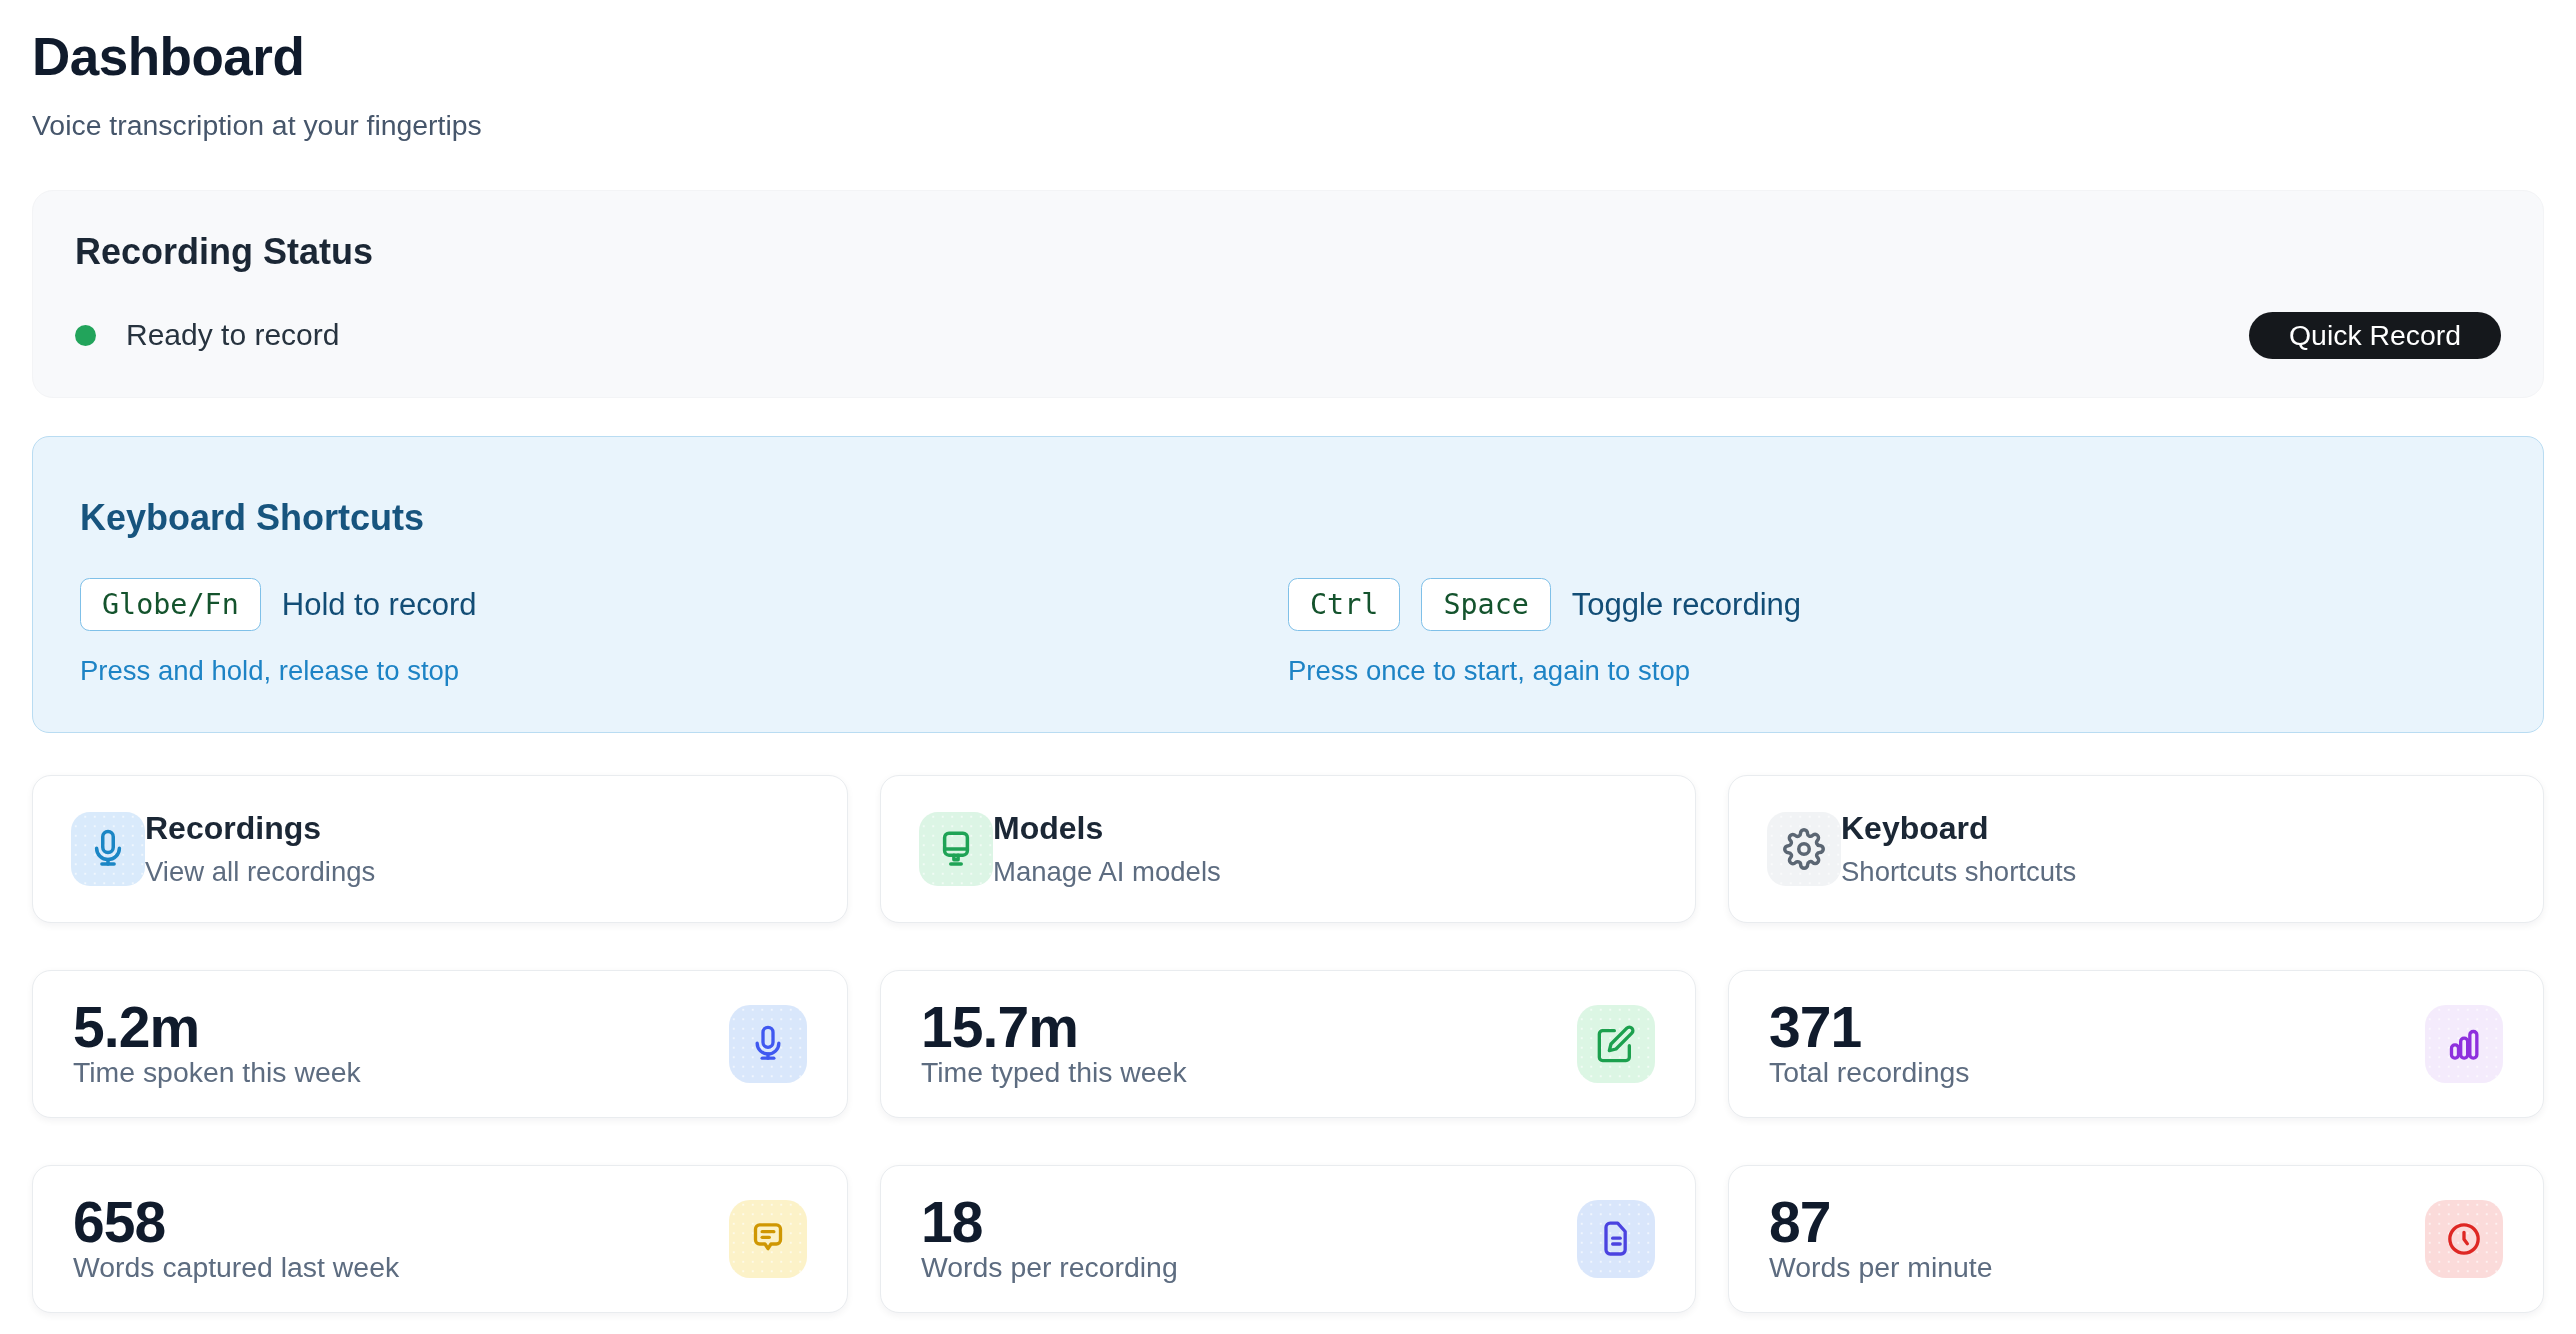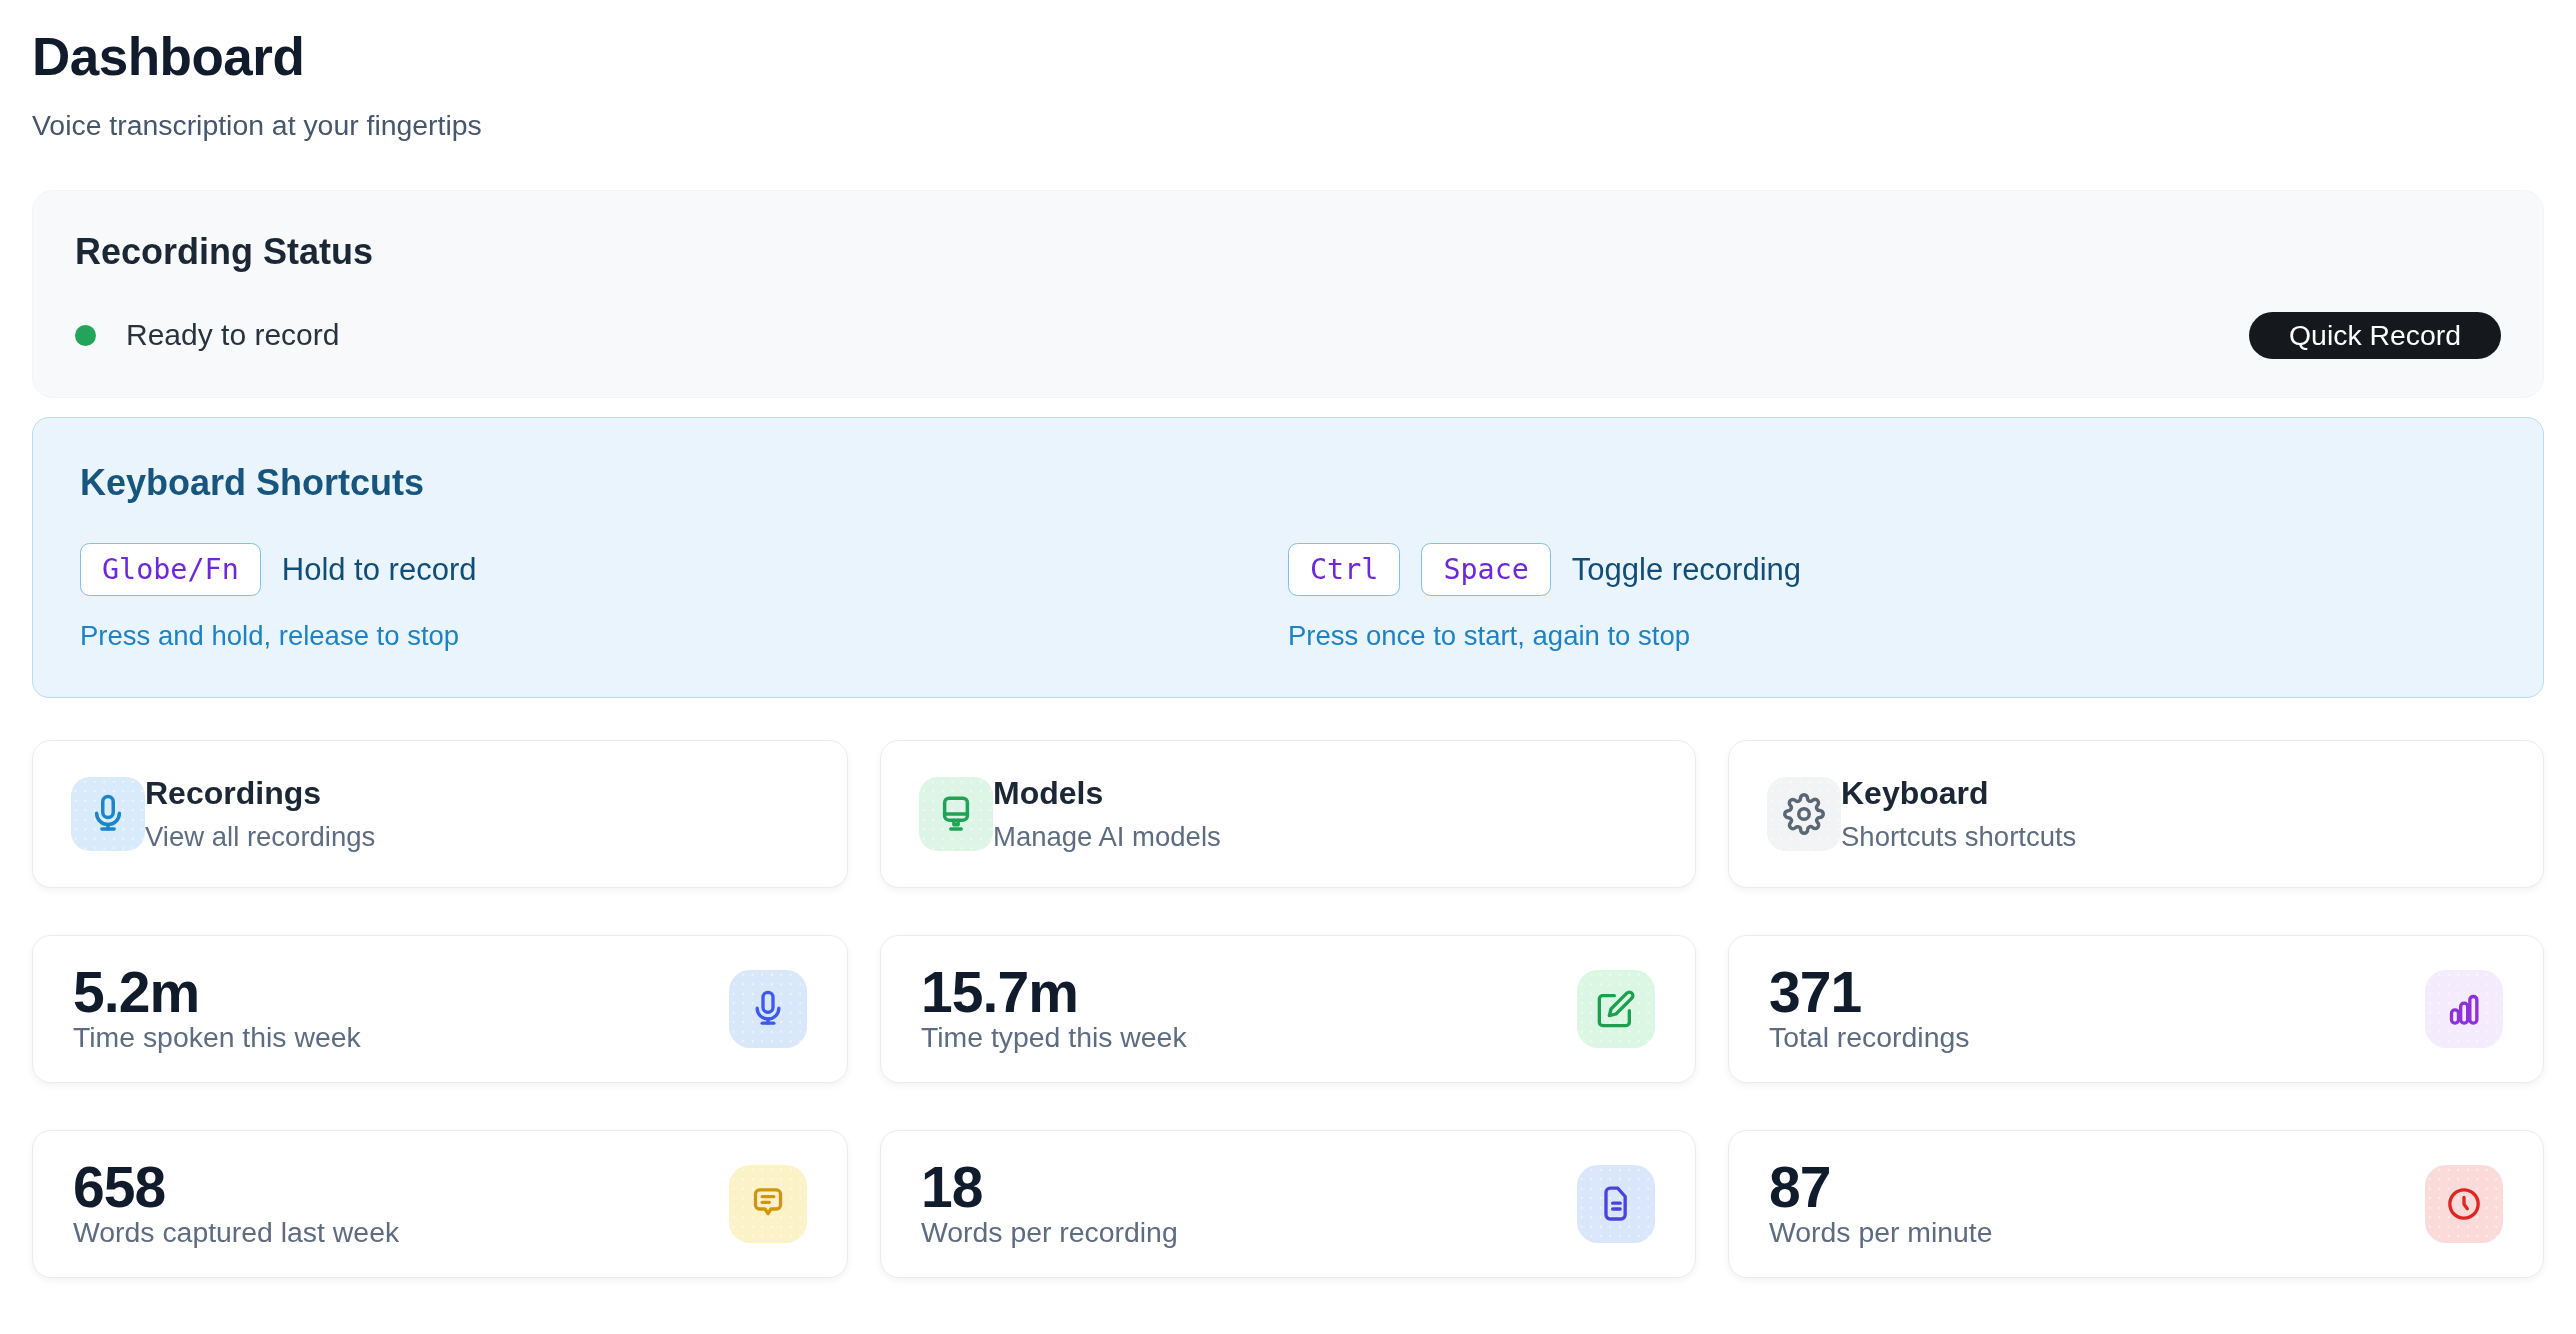--- a/index.html
+++ b/index.html
@@ -40,36 +40,36 @@
   .status-text { font-size: 30px; color: #27333f; }
   .quick-record-btn {
     background: #15181c; color: #ffffff;
     font-family: inherit; font-size: 28.4px; font-weight: 500;
     border: none; border-radius: 947px;
     height: 47px; padding: 0 40px; cursor: pointer; line-height: 1;
   }
 
   
   .shortcuts-card {
-    margin-top: 19px;
+    margin-top: 38px;
     background: #e9f4fc;
     border: 1.9px solid #b9dcf2;
     border-radius: 17px;
-    padding: 44px 47px 45px;
+    padding: 60px 47px 45px;
   }
   .shortcuts-card h2 {
     font-size: 36px; font-weight: 600; color: #17547e; margin: 0; line-height: 1.15;
   }
   .shortcuts-grid {
     display: grid; grid-template-columns: 1fr 1fr; margin-top: 40px;
   }
   .shortcut-row { display: flex; align-items: center; gap: 21px; }
   .kbd-key {
     font-family: "DejaVu Sans Mono", "Liberation Mono", monospace;
-    font-size: 28.4px; color: #6d28d9;
+    font-size: 28.4px; color: #14532d;
     background: #ffffff;
     border: 1.9px solid #7fc0e8;
     border-radius: 9.5px;
     padding: 11.4px 21px; line-height: 1; display: inline-block;
   }
   .shortcut-label { font-size: 31px; font-weight: 500; color: #124d76; }
   .shortcut-hint { font-size: 27.5px; color: #1d83c5; margin: 25px 0 0; line-height: 1.1; }
 
   
   .grid3 { display: grid; grid-template-columns: 1fr 1fr 1fr; gap: 32px; }

